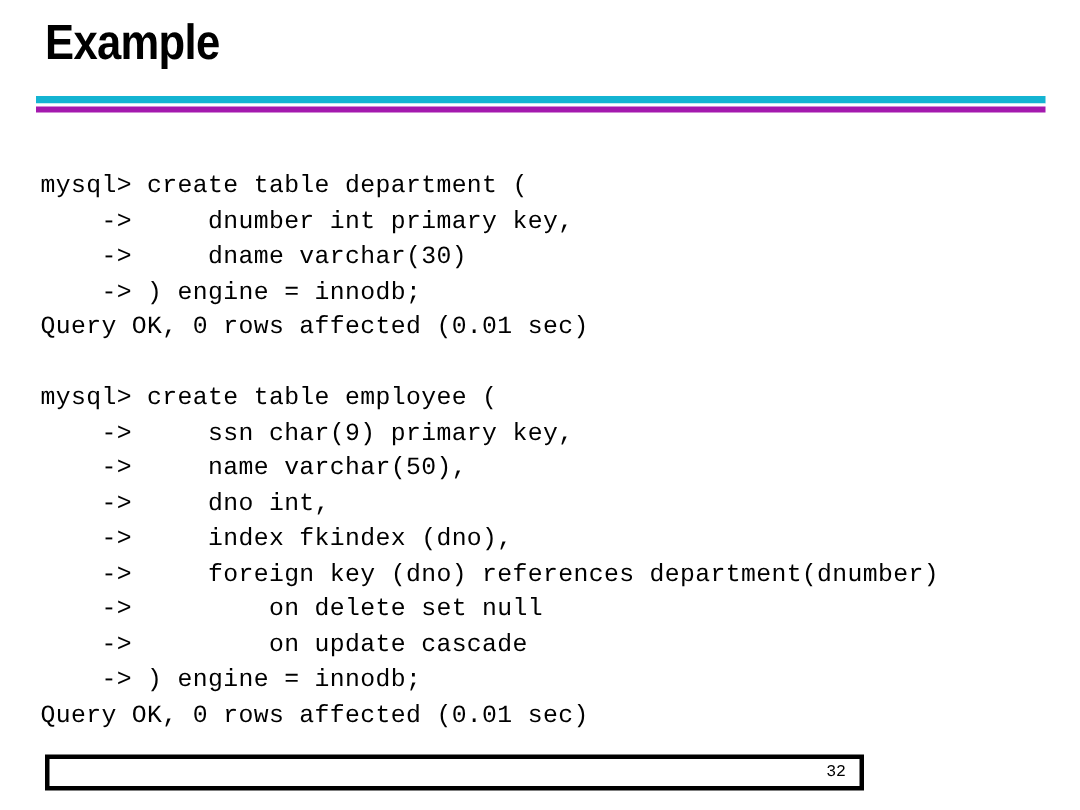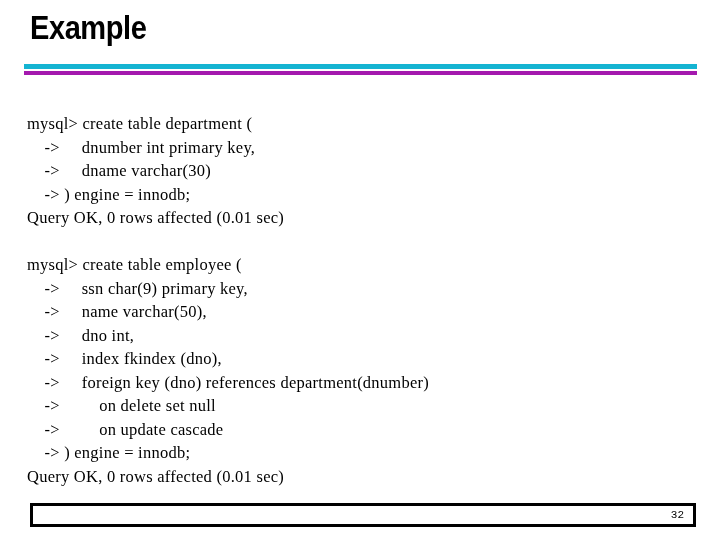--- a/index.html
+++ b/index.html
@@ -65,35 +65,34 @@
     font-family: "Liberation Mono", "DejaVu Sans Mono", monospace;
     font-size: 16.5px;
     line-height: 23.5px;
     color: #000000;
     white-space: pre;
     letter-spacing: 0.25px;
   }
   .console .code-line {
     white-space: pre;
     min-height: 23.5px;
-    font-family: Liberation Serif, serif;
   }
   .console .code-line.blank {
     height: 23.5px;
   }
   .console .block + .block {
     margin-top: 0;
   }
 
   
   .footer-box {
     position: absolute;
     left: 30px;
     top: 503px;
-    width: 666px;
+    width: 546px;
     height: 24px;
     box-sizing: border-box;
     border: 3px solid #000000;
     background: #ffffff;
   }
   .page-number {
     position: absolute;
     right: 9px;
     top: 50%;
     transform: translateY(-50%);

